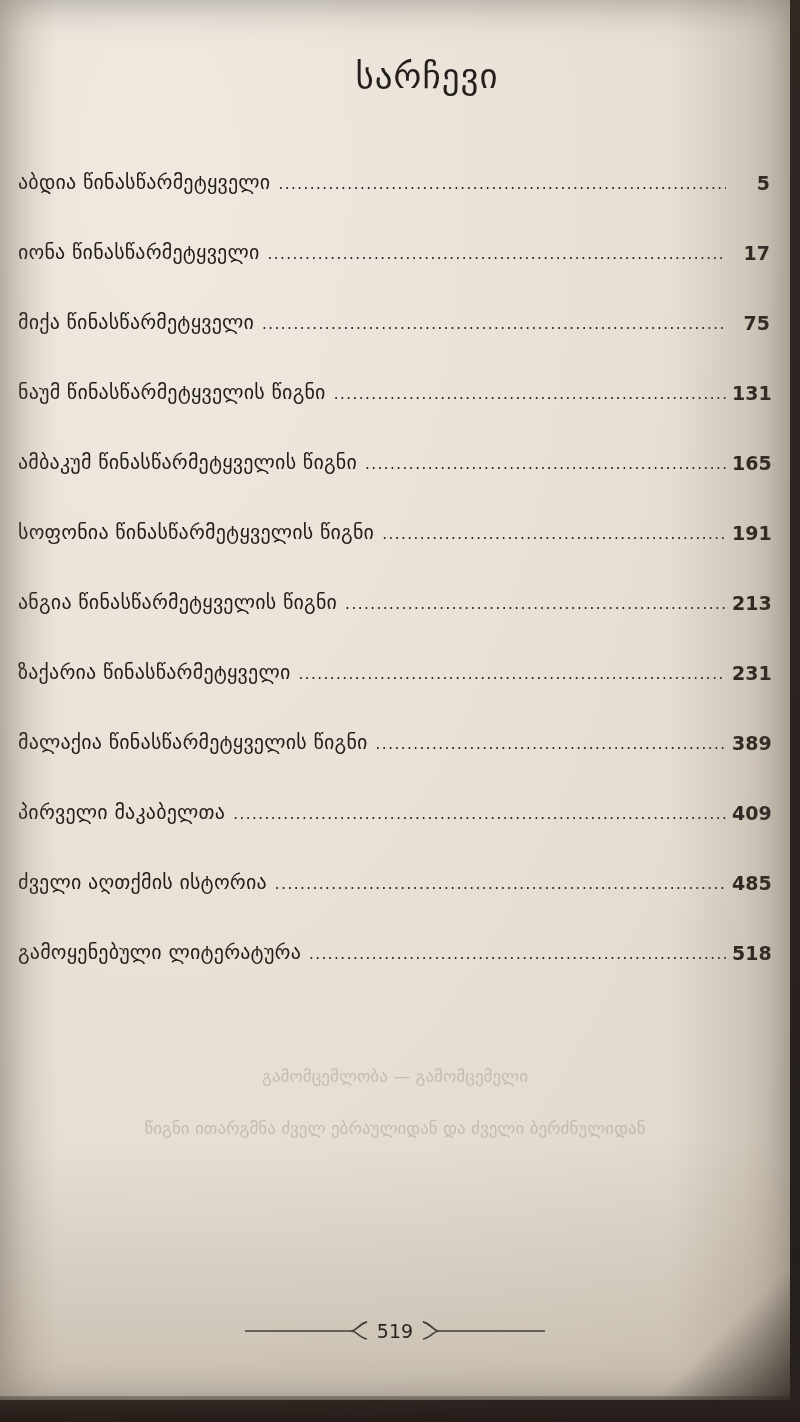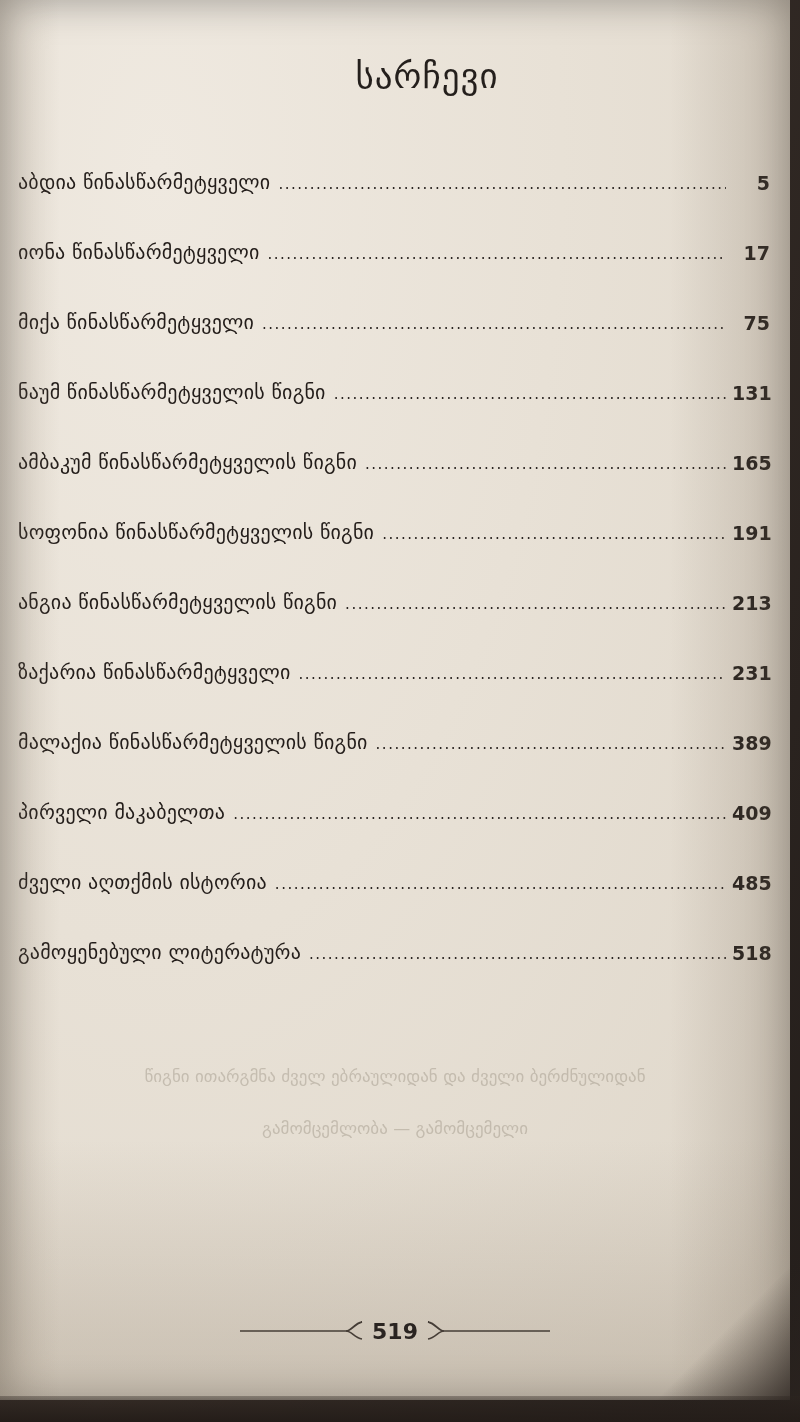--- a/index.html
+++ b/index.html
@@ -156,23 +156,23 @@
     position: absolute;
     left: 0;
     bottom: 56px;
     width: 790px;
     display: flex;
     align-items: center;
     justify-content: center;
     gap: 0;
   }
   .folio-num {
-    font-size: 22px;
+    font-size: 19px;
     color: #2a2421;
-    font-weight: 700;
+    font-weight: 400;
     padding: 0 4px;
     z-index: 2;
   }
   .folio svg { display: block; }
 </style>
 </head>
 <body>
 
 <div id="page-root">
   <div class="book-page">
@@ -249,22 +249,22 @@
 
       <div class="toc-row">
         <span class="toc-label">გამოყენებული ლიტერატურა</span>
         <span class="toc-dots">........................................................................................................................................................</span>
         <span class="toc-page">518</span>
       </div>
 
     </div>
 
     <div class="showthrough">
+      <div>გამომცემლობა — გამომცემელი</div>
       <div>წიგნი ითარგმნა ძველ ებრაულიდან და ძველი ბერძნულიდან</div>
-      <div>გამომცემლობა — გამომცემელი</div>
     </div>
 
     <div class="folio">
       <svg width="130" height="26" viewBox="0 0 130 26">
         <path d="M2 13 H108 C114 13 116 5 124 4 C116 6 114 13 108 13" fill="none" stroke="#2a2421" stroke-width="1.6"></path>
         <path d="M108 13 C114 13 116 20 124 21 C116 20 114 13 108 13" fill="none" stroke="#2a2421" stroke-width="1.6"></path>
       </svg>
       <span class="folio-num">519</span>
       <svg width="130" height="26" viewBox="0 0 130 26">
         <path d="M128 13 H22 C16 13 14 5 6 4 C14 6 16 13 22 13" fill="none" stroke="#2a2421" stroke-width="1.6"></path>

